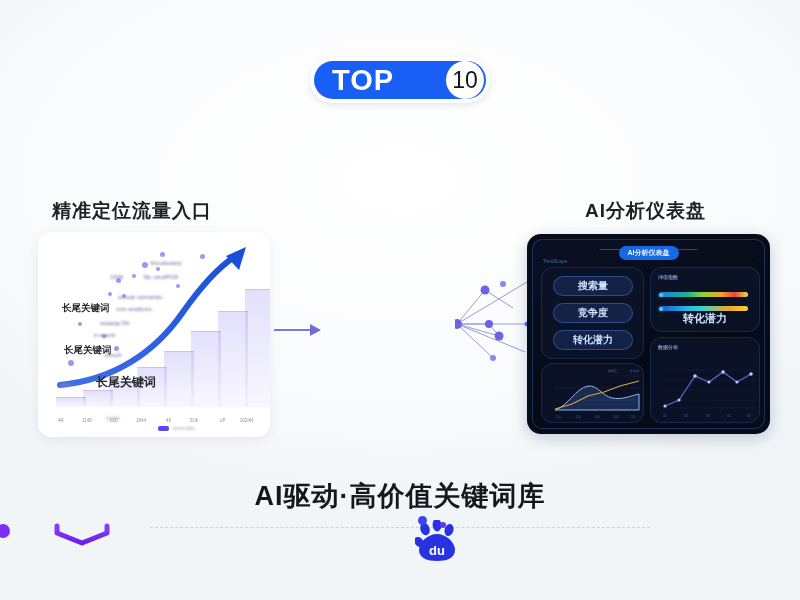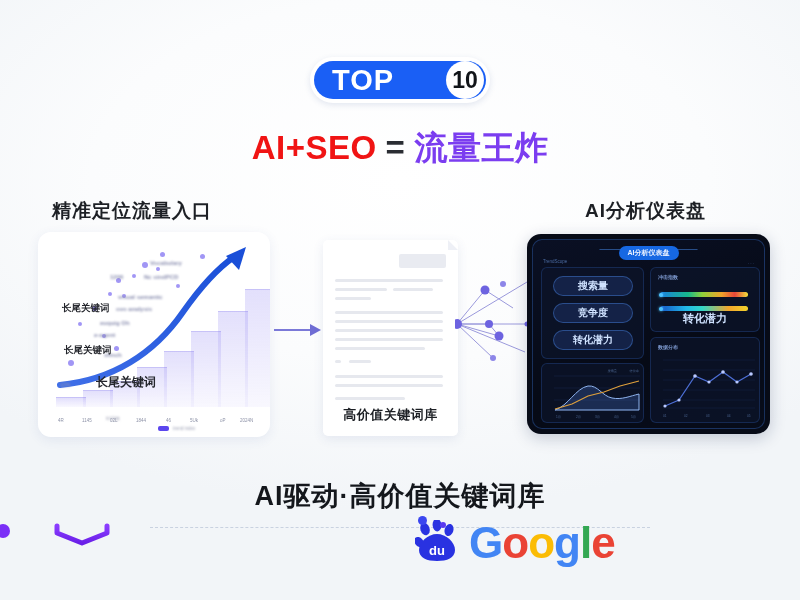--- a/index.html
+++ b/index.html
@@ -39,21 +39,21 @@
     line-height: 1;
   }
   #top-badge-circle {
     position: absolute; right: 2px; top: 50%;
     transform: translateY(-50%);
     width: 38px; height: 38px; border-radius: 50%;
     background: #ffffff;
     display: flex; align-items: center; justify-content: center;
   }
   #top-badge-number {
-    color: #111418; font-size: 23px; font-weight: bold; line-height: 1; text-align: right;
+    color: #111418; font-size: 23px; font-weight: normal; line-height: 1; text-align: right;
   }
   
   #headline {
     position: absolute; left: 0; top: 126px; width: 800px;
     text-align: center;
     font-size: 33px; font-weight: bold;
     letter-spacing: 0.5px;
     white-space: nowrap;
   }
   .hl-red { color: #f01414; }
@@ -175,21 +175,21 @@
     position: absolute; left: 10px; top: 19px;
     font-size: 4.5px; color: #4d6severity; color:#4a6aa0; filter: blur(.7px);
   }
   #dash-dots {
     position: absolute; right: 9px; top: 19px;
     font-size: 5px; color: #3f5c90; letter-spacing: 1px;
   }
   .panel {
     position: absolute;
     border: 1px solid rgba(45,95,185,.30);
-    border-radius: 6px;
+    border-radius: 12px;
     background: rgba(12,20,42,.75);
   }
   #panel-filters { left: 8px;  top: 27px;  width: 103px; height: 92px; }
   #panel-gauge   { left: 117px;top: 27px;  width: 110px; height: 65px; }
   #panel-area    { left: 8px;  top: 123px; width: 103px; height: 60px; }
   #panel-line    { left: 117px;top: 97px;  width: 110px; height: 86px; }
   .dash-pill {
     position: absolute; left: 11px;
     width: 80px; height: 20px;
     border-radius: 10px;
@@ -263,23 +263,20 @@
 
   <div id="top-badge">
     <div id="top-badge-inner">
       <span id="top-badge-label">TOP</span>
       <span id="top-badge-circle">
         <span id="top-badge-number">10</span>
       </span>
     </div>
   </div>
 
-  <div id="headline">
-    <span class="hl-red">AI+SEO</span><span class="hl-eq">=</span><span class="hl-purple">流量王炸</span>
-  </div>
 
   <div class="section-title" id="title-left">精准定位流量入口</div>
   <div class="section-title" id="title-right">AI分析仪表盘</div>
 
   <div id="trend-card">
     <div id="trend-plot">
 
       <div class="tr-bar" style="left:6px;   height:10px;"></div>
       <div class="tr-bar" style="left:33px;  height:17px;"></div>
       <div class="tr-bar" style="left:60px;  height:26px;"></div>
@@ -344,38 +341,20 @@
       <span id="trend-legend-swatch"></span>
       <span id="trend-legend-label">trend index</span>
     </div>
   </div>
 
   <svg id="arrow-1" width="48" height="16">
     <line x1="0" y1="8" x2="36" y2="8" stroke="#7b79d8" stroke-width="2.2"></line>
     <path d="M36,2 L47,8 L36,14 Z" fill="#6f6dd4"></path>
   </svg>
 
-  <div id="doc-card">
-    <div class="doc-block" style="left:76px; top:14px; width:47px; height:14px;"></div>
-    <div class="doc-line" style="left:12px; top:39px; width:108px;"></div>
-    <div class="doc-line" style="left:12px; top:48px; width:52px;"></div>
-    <div class="doc-line" style="left:70px; top:48px; width:40px;"></div>
-    <div class="doc-line" style="left:12px; top:57px; width:36px;"></div>
-    <div class="doc-line" style="left:12px; top:71px; width:108px;"></div>
-    <div class="doc-line" style="left:12px; top:80px; width:108px;"></div>
-    <div class="doc-line" style="left:12px; top:89px; width:108px;"></div>
-    <div class="doc-line" style="left:12px; top:98px; width:108px;"></div>
-    <div class="doc-line" style="left:12px; top:107px; width:90px;"></div>
-    <div class="doc-line" style="left:12px; top:120px; width:6px;"></div>
-    <div class="doc-line" style="left:26px; top:120px; width:22px;"></div>
-    <div class="doc-line" style="left:12px; top:135px; width:108px;"></div>
-    <div class="doc-line" style="left:12px; top:144px; width:108px;"></div>
-    <div class="doc-line" style="left:12px; top:157px; width:70px;"></div>
-    <div id="doc-label">高价值关键词库</div>
-  </div>
 
   <svg id="net-graph" width="80" height="90">
     <g stroke="#8a88d6" stroke-width="1" fill="none" opacity=".85">
       <line x1="2" y1="46" x2="30" y2="12"></line>
       <line x1="2" y1="46" x2="72" y2="4"></line>
       <line x1="2" y1="46" x2="34" y2="46"></line>
       <line x1="2" y1="46" x2="72" y2="46"></line>
       <line x1="2" y1="46" x2="44" y2="58"></line>
       <line x1="2" y1="46" x2="38" y2="80"></line>
       <line x1="2" y1="46" x2="70" y2="74"></line>
@@ -488,22 +467,19 @@
     <div id="baidu-logo">
       <svg width="46" height="46" viewBox="0 0 46 46">
         <ellipse cx="10" cy="9" rx="4.6" ry="6.4" fill="#2932e1" transform="rotate(-18 10 9)"></ellipse>
         <ellipse cx="22" cy="5" rx="4.4" ry="6.4" fill="#2932e1" transform="rotate(-4 22 5)"></ellipse>
         <ellipse cx="34" cy="10" rx="4.4" ry="6.2" fill="#2932e1" transform="rotate(16 34 10)"></ellipse>
         <ellipse cx="4" cy="22" rx="4.2" ry="5.6" fill="#2932e1" transform="rotate(-40 4 22)"></ellipse>
         <path d="M22,14 C31,14 40,22 40,30 C40,38 32,41 22,41 C12,41 4,38 4,30 C4,22 13,14 22,14 Z" fill="#2932e1"></path>
         <text x="22" y="35" text-anchor="middle" font-size="13" font-weight="bold" fill="#ffffff" font-family="Liberation Sans, sans-serif">du</text>
       </svg>
     </div>
-    <div id="google-logo">
-      <span class="g-b">G</span><span class="g-r">o</span><span class="g-y">o</span><span class="g-b">g</span><span class="g-g">l</span><span class="g-r">e</span>
-    </div>
   </div>
 
   <div class="deco-dot" style="left:-4px; top:524px; width:14px; height:14px; background:#7b2ff7;"></div>
   <div class="deco-dot" style="left:418px; top:516px; width:9px;  height:9px;  background:#3b46f0;"></div>
   <div class="deco-dot" style="left:440px; top:522px; width:6px;  height:6px;  background:#5a3af0;"></div>
 
 </div>
 
 </body></html>

